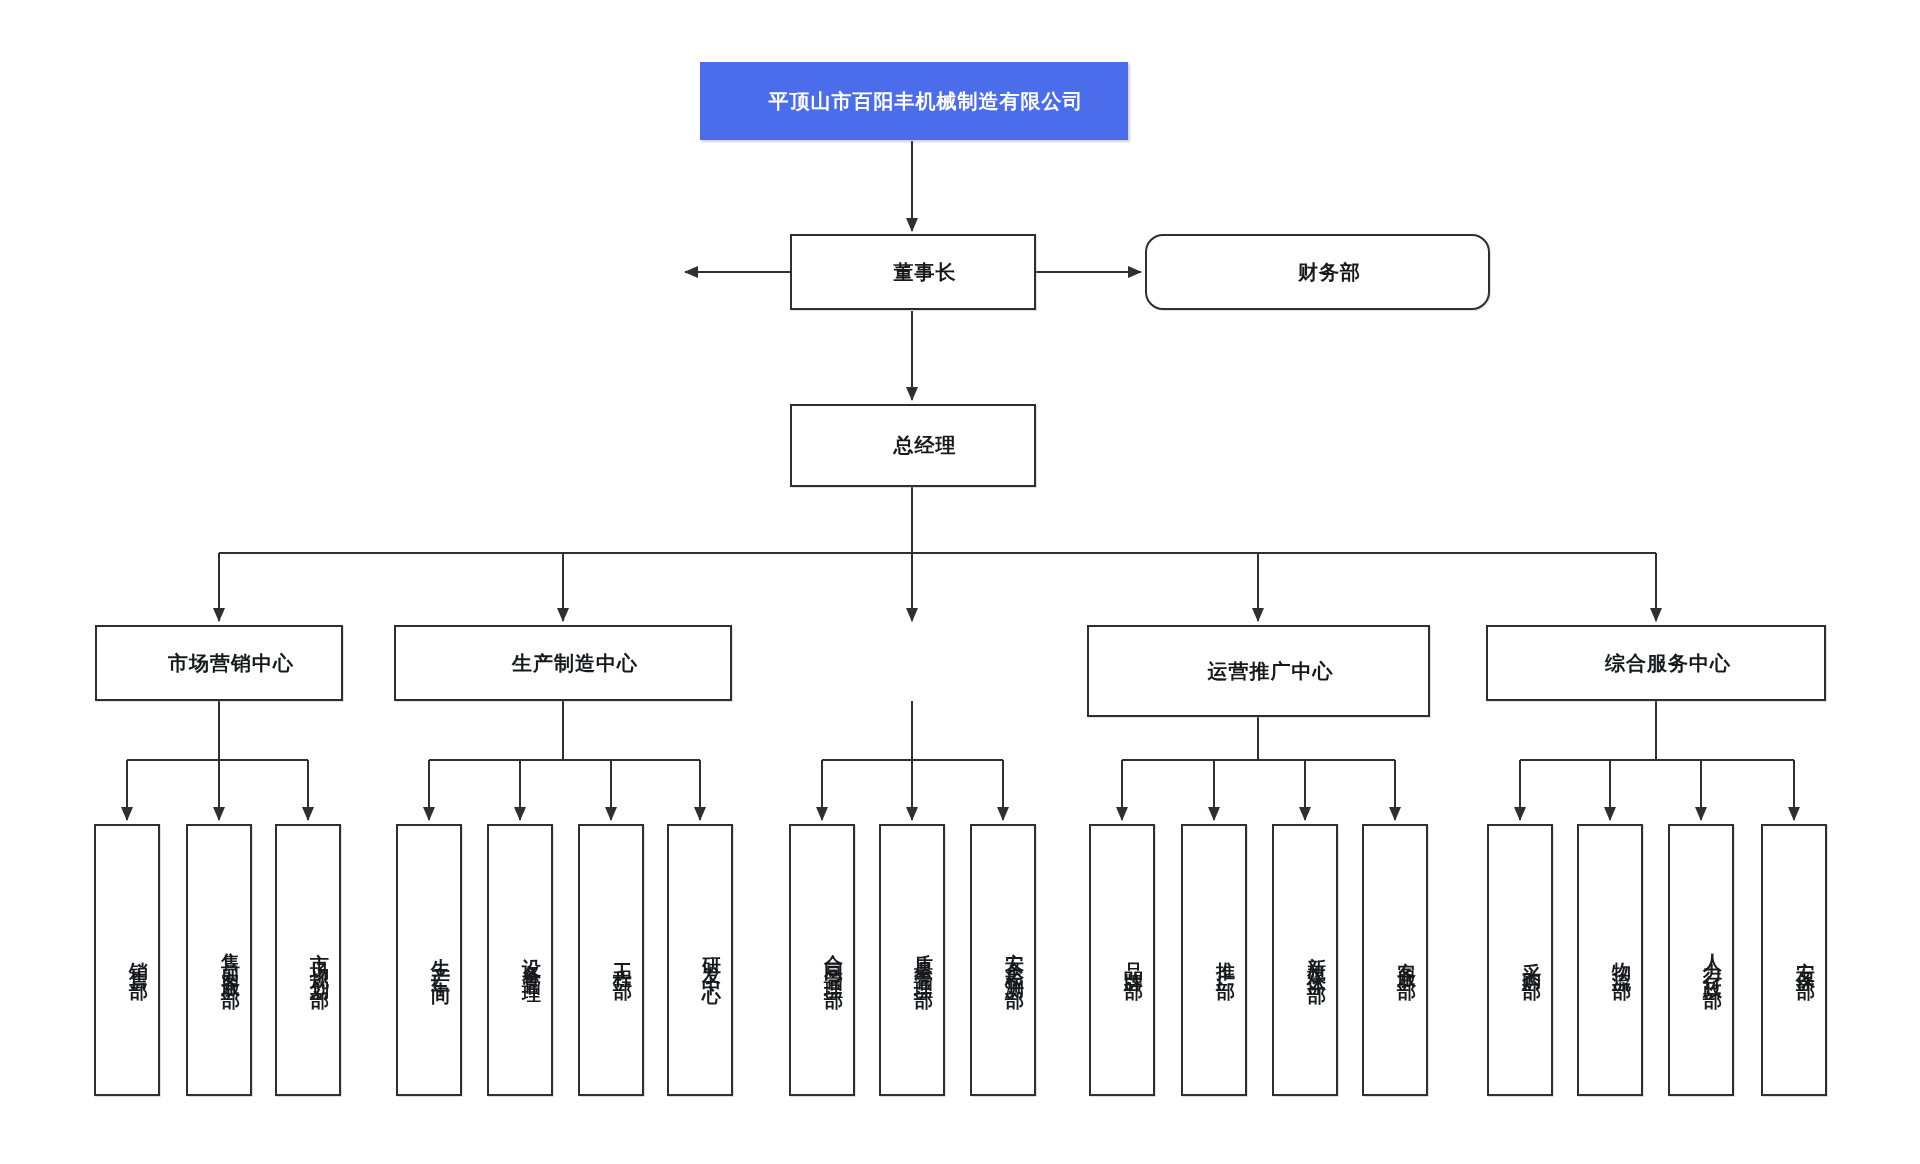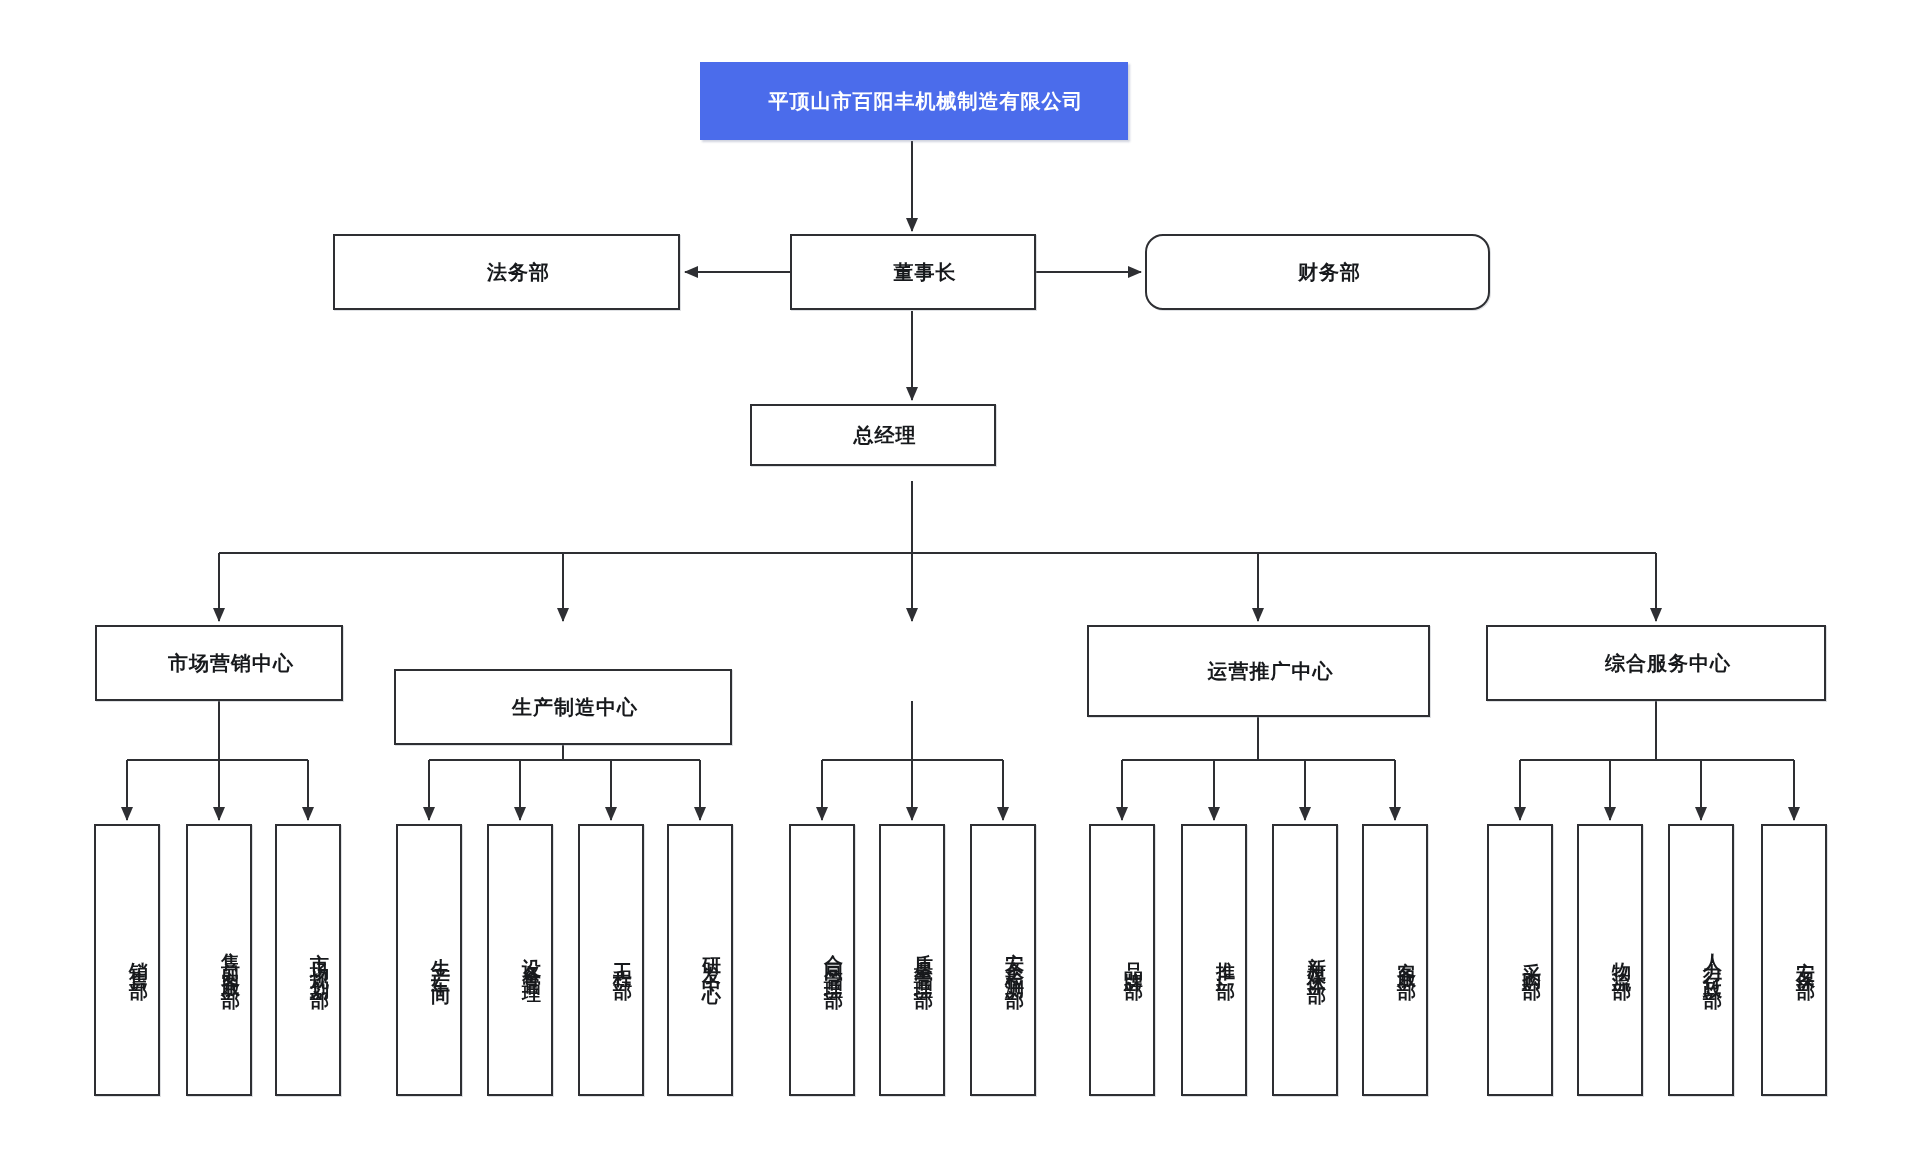--- a/index.html
+++ b/index.html
@@ -101,28 +101,27 @@
       <path d="M1395 760 V820" marker-end="url(#arrow)"></path>
       <path d="M1520 760 V820" marker-end="url(#arrow)"></path>
       <path d="M1610 760 V820" marker-end="url(#arrow)"></path>
       <path d="M1701 760 V820" marker-end="url(#arrow)"></path>
       <path d="M1794 760 V820" marker-end="url(#arrow)"></path>
     </g>
   </svg>
 
   <div class="node node--root" style="left:700px; top:62px; width:428px; height:78px;">平顶山市百阳丰机械制造有限公司</div>
 
-  <div class="node" style="left:333px; top:234px; width:347px; height:76px;">法务部</div>
   <div class="node" style="left:790px; top:234px; width:246px; height:76px;">董事长</div>
   <div class="node" style="left:1145px; top:234px; width:345px; height:76px;border-radius:18px;">财务部</div>
 
-  <div class="node" style="left:750px; top:404px; width:246px; height:62px;">总经理</div>
+  <div class="node" style="left:790px; top:404px; width:246px; height:83px;">总经理</div>
 
   <div class="node" style="left:95px;  top:625px; width:248px; height:76px;">市场营销中心</div>
-  <div class="node" style="left:394px; top:625px; width:338px; height:76px;margin-top:44px;">生产制造中心</div>
+  <div class="node" style="left:394px; top:625px; width:338px; height:76px;">生产制造中心</div>
   <div class="node" style="left:1087px; top:625px; width:343px; height:92px;">运营推广中心</div>
   <div class="node" style="left:1486px; top:625px; width:340px; height:76px;">综合服务中心</div>
 
   <div class="node node--dept" style="left:94px;  top:824px; width:66px; height:272px;">销售部</div>
   <div class="node node--dept" style="left:186px; top:824px; width:66px; height:272px;">售前客服部</div>
   <div class="node node--dept" style="left:275px; top:824px; width:66px; height:272px;">市场规划部</div>
 
   <div class="node node--dept" style="left:396px; top:824px; width:66px; height:272px;">生产车间</div>
   <div class="node node--dept" style="left:487px; top:824px; width:66px; height:272px;">设备管理</div>
   <div class="node node--dept" style="left:578px; top:824px; width:66px; height:272px;">工程部</div>

